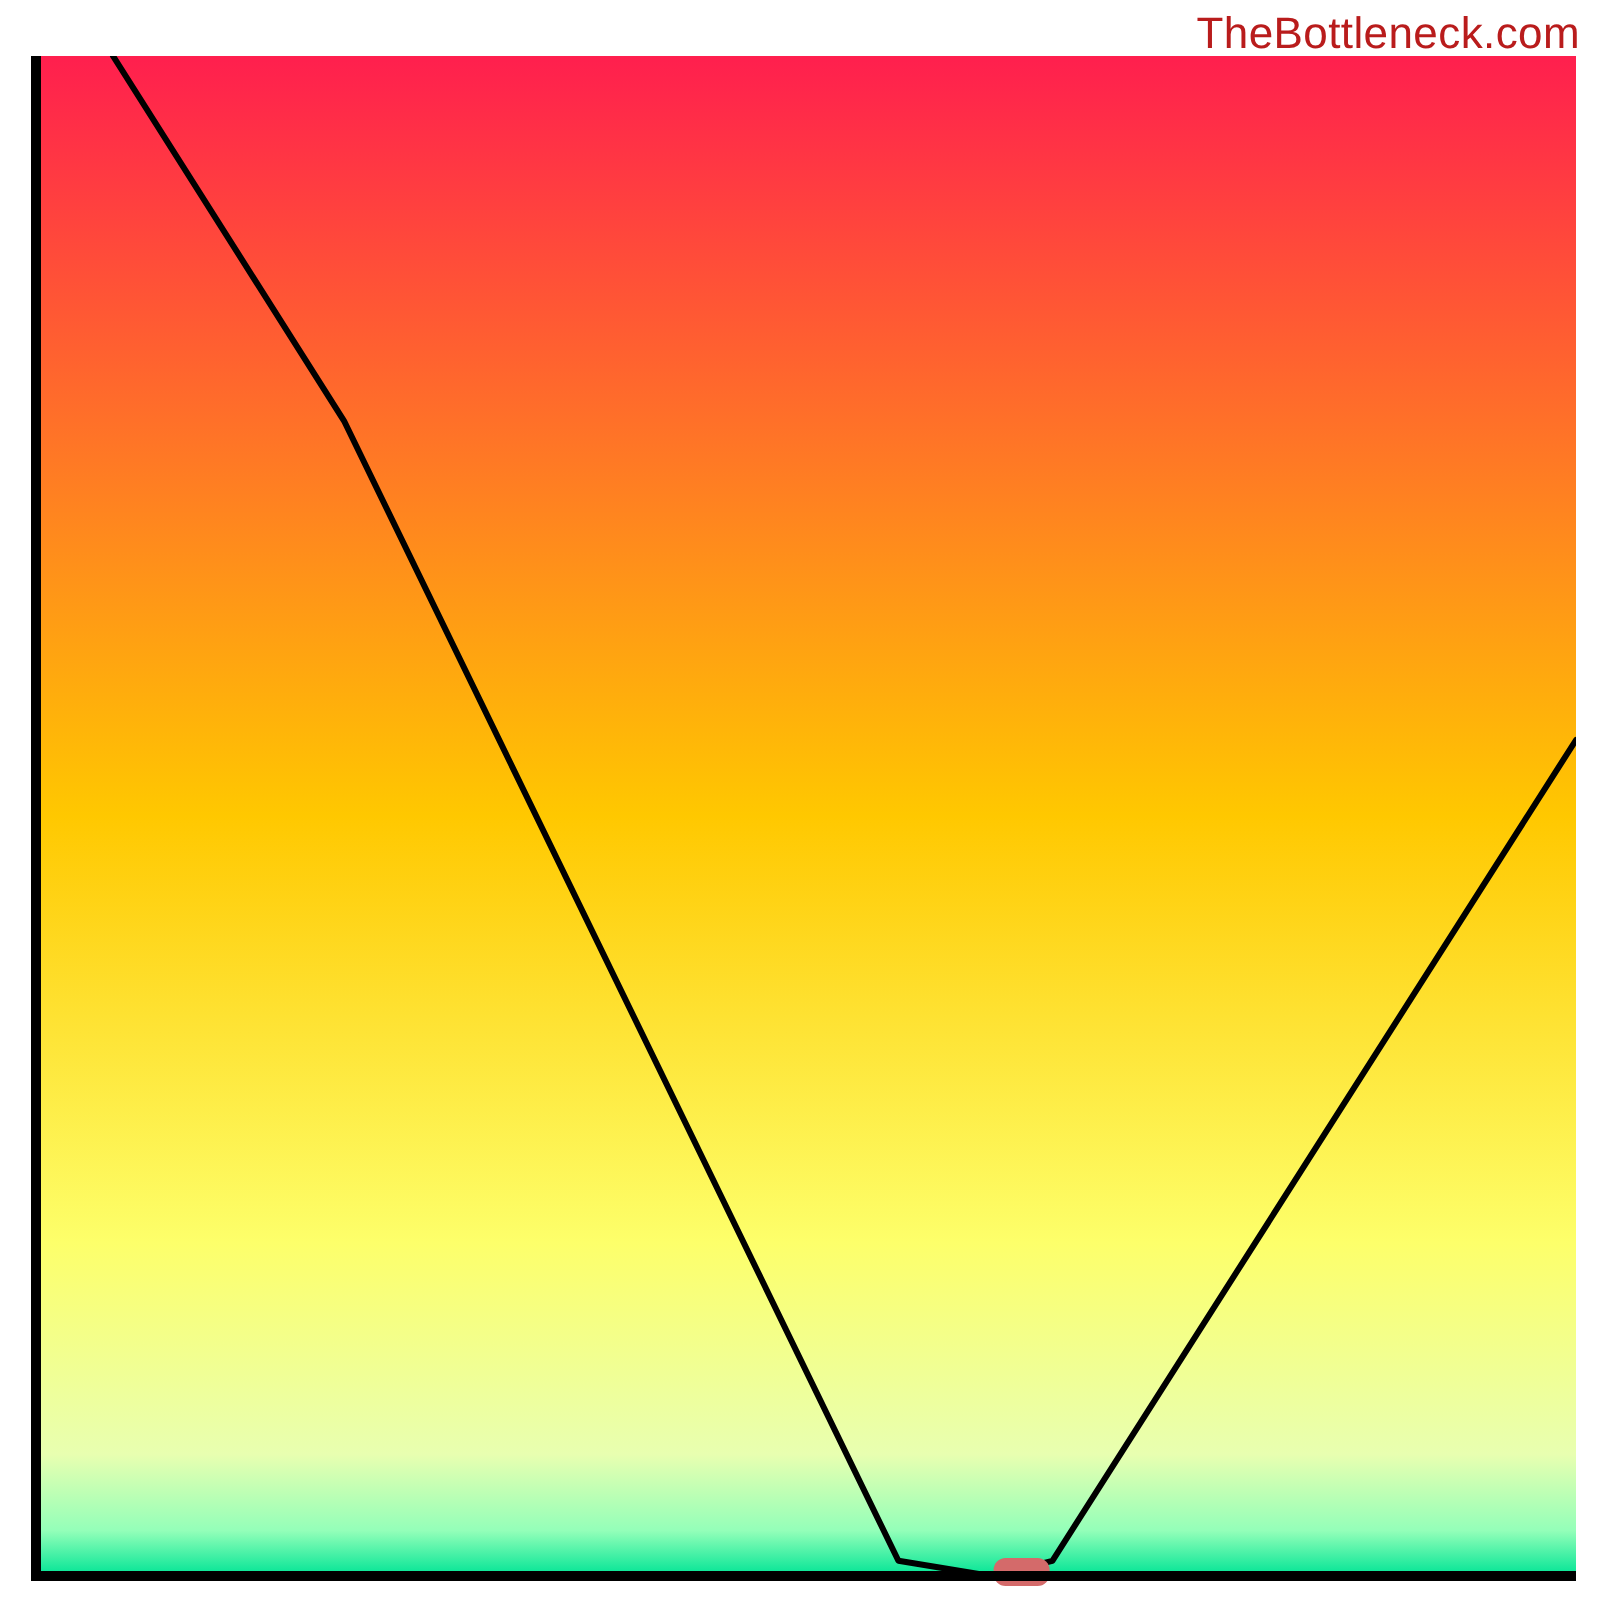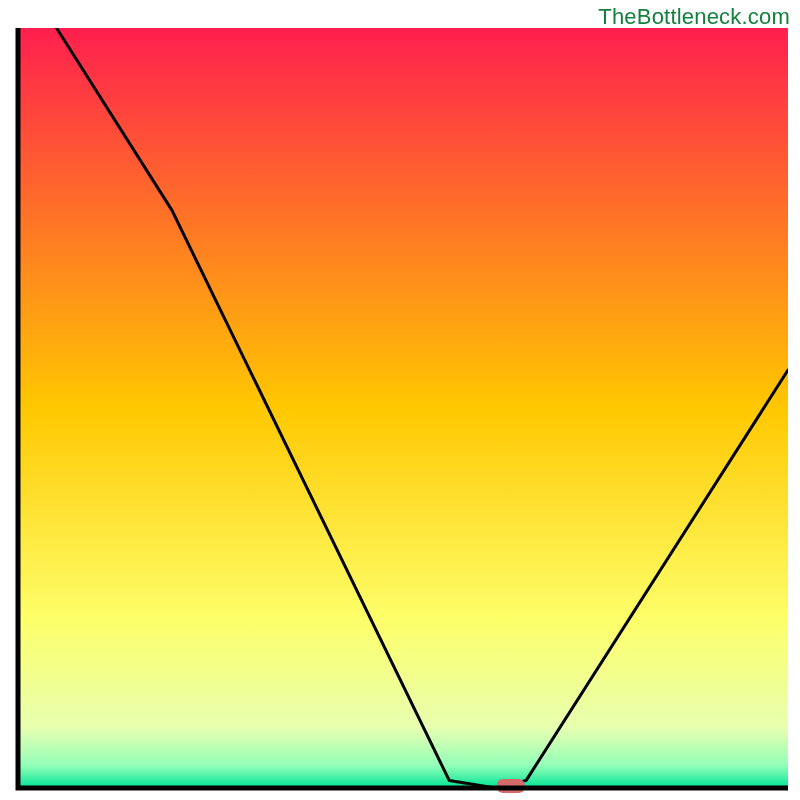--- a/index.html
+++ b/index.html
@@ -15,21 +15,21 @@
     position: relative;
     width: 800px;
     height: 800px;
   }
   .watermark {
     position: absolute;
     top: 4px;
     right: 10px;
     font-size: 22px;
     font-weight: 500;
-    color: #15803d;
+    color: #b91c1c;
     letter-spacing: 0.2px;
     z-index: 30;
   }
   svg.chart {
     position: absolute;
     left: 0;
     top: 0;
   }
 </style>
 </head>

